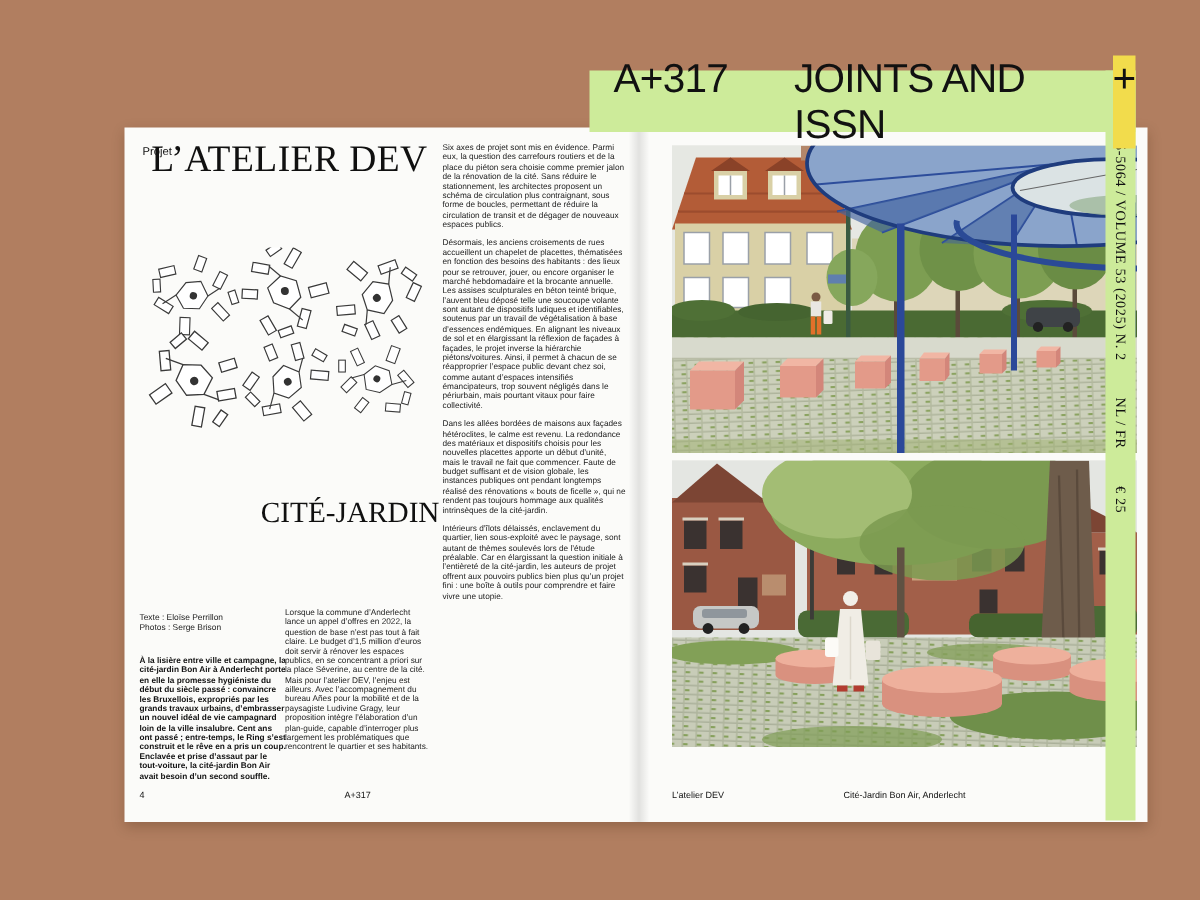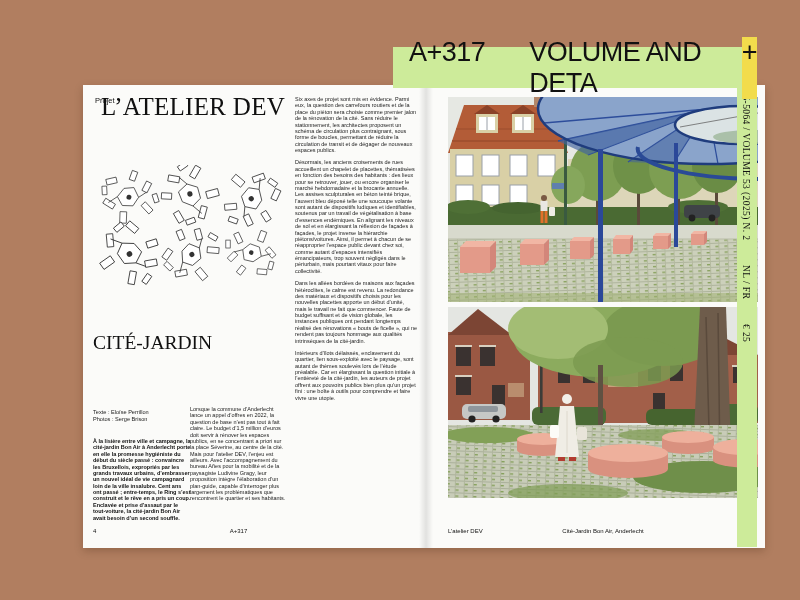--- a/index.html
+++ b/index.html
@@ -21,21 +21,21 @@
   .spine{left:737px;top:47px;width:20px;height:500px;background:#cdeb9a;z-index:4;}
   .spine-inner{writing-mode:vertical-rl;font-family:"Liberation Serif",serif;
                font-size:9.5px;color:#111;letter-spacing:.4px;padding-top:8px;margin-left:4px;}
   .spine-inner span{display:inline;}
   .spine-gap{margin-inline-start:22px;}
   
   .kicker{left:12px;top:11px;font-size:7.5px;color:#111;}
   .studio-title{left:10px;top:8px;width:200px;text-align:center;
                 font-family:"Liberation Serif",serif;font-size:25px;color:#101010;letter-spacing:.3px;}
   .sketches{left:10px;top:80px;width:200px;height:125px;}
-  .heading{left:10px;top:250px;width:200px;text-align:left;
+  .heading{left:10px;top:250px;width:200px;text-align:right;
            font-family:"Liberation Serif",serif;font-size:19.5px;line-height:15px;color:#101010;}
   .credits{left:10px;top:324px;font-size:5.6px;line-height:1.3;color:#222;}
   .intro{left:10px;top:353px;width:98px;font-size:5.5px;line-height:1.16;font-weight:bold;color:#111;}
   .col2{left:107px;top:321px;width:97px;font-size:5.5px;line-height:1.16;color:#222;}
   .col3{left:212px;top:11px;width:122px;font-size:5.5px;line-height:1.16;color:#222;}
   .col3 p{margin:0 0 6px 0;}
   .pgnum-left{left:10px;top:443px;font-size:6px;color:#111;}
   .footer-issue{left:107px;top:443px;width:97px;text-align:center;font-size:6px;color:#111;}
   
   .photo{overflow:hidden;background:#dfe2dc;}
@@ -342,21 +342,21 @@
   <div class="abs footer-right-center">Cité-Jardin Bon Air, Anderlecht</div>
   <div class="abs pgnum-right">6</div>
 
   <div class="abs fold"></div>
 </div>
 
 <div class="abs banner">
   <div class="banner-inner">
     <span class="banner-issue">A+317</span>
     <span class="banner-title">
-        <span>VOLUME AND DETA</span>
+        <span>JOINTS AND ISSN</span>
         <span class="plus-hl">+</span>
       </span>
   </div>
 </div>
 
 <div class="abs spine">
   <div class="spine-inner">
     <span>ISSN 1375-5064 / VOLUME 53 (2025) N. 2</span>
     <span class="spine-gap">NL / FR</span>
     <span class="spine-gap">€ 25</span>

